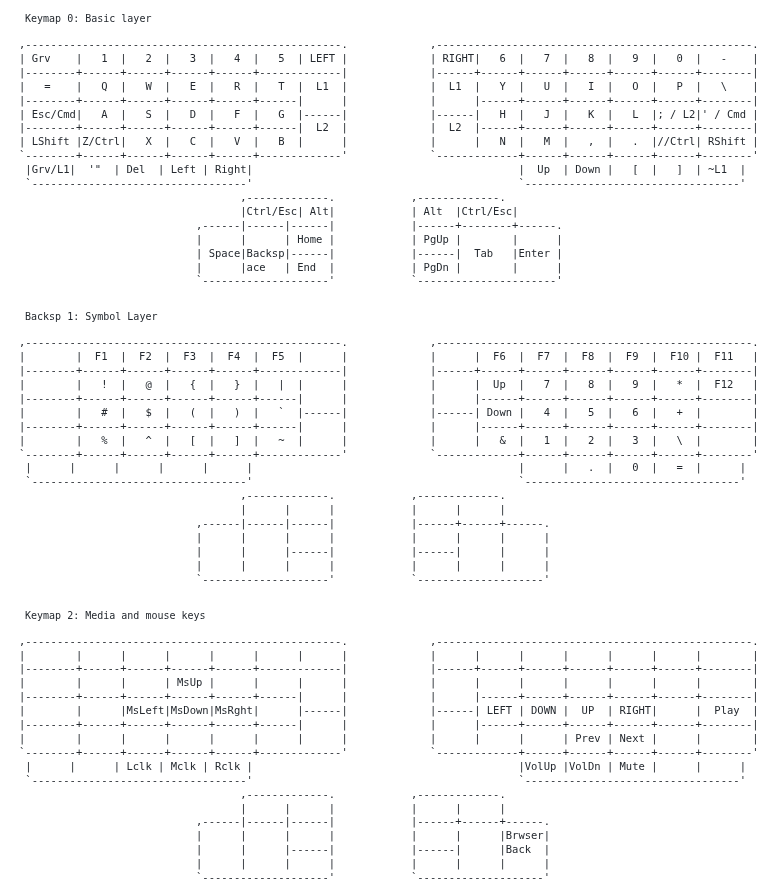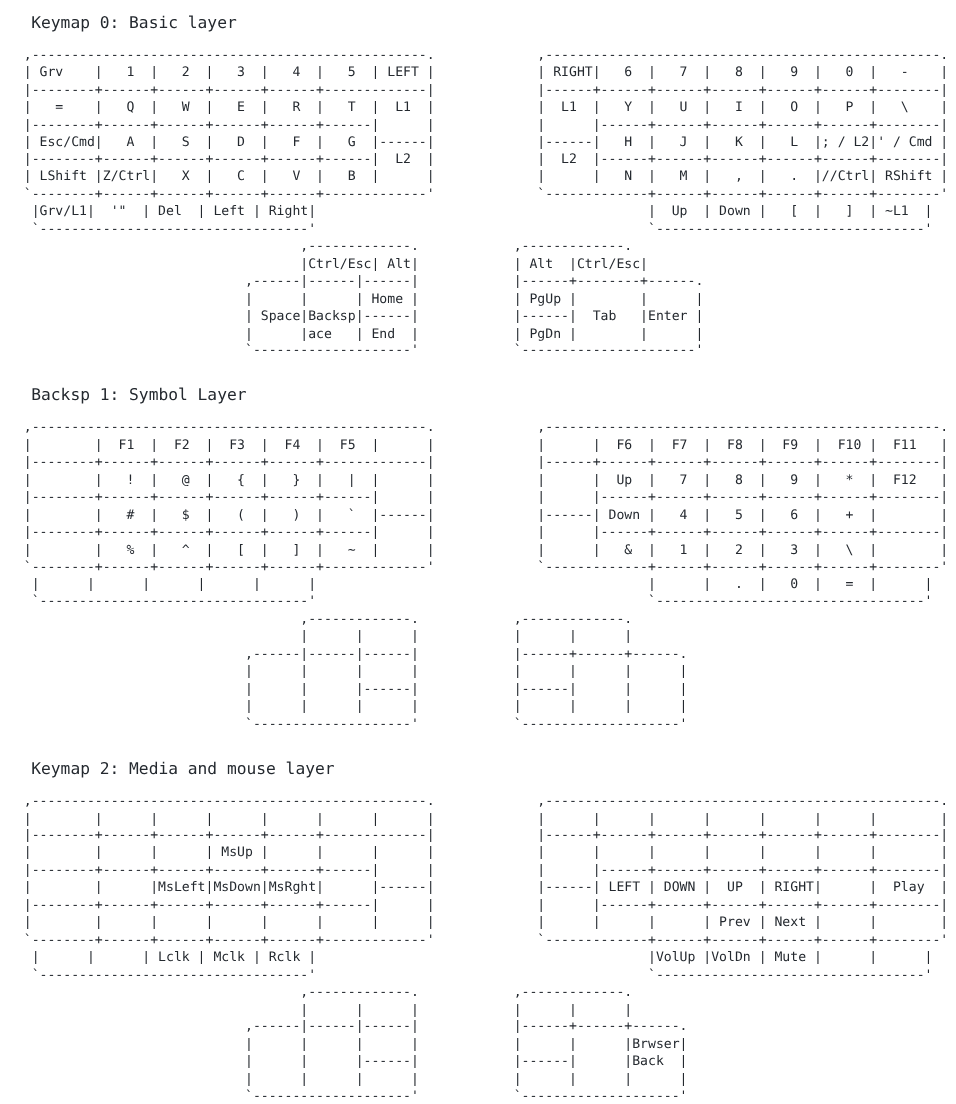--- a/index.html
+++ b/index.html
@@ -13,21 +13,21 @@
     min-height: 883px;
     padding: 12px 6px 8px 19px;
     color: #24292f;
     font-family: "DejaVu Sans Mono", "Liberation Mono", monospace;
     overflow: hidden;
   }
   .km-section {
     margin: 0 0 22px 0;
   }
   .km-title {
-    font-size: 13px;
+    font-size: 10px;
     line-height: 14px;
     margin: 0 0 12px 0;
     padding-left: 6px;
     white-space: pre;
   }
   .km-art {
     font-size: 10.5px;
     line-height: 13.9px;
     margin: 0;
     white-space: pre;
@@ -76,21 +76,21 @@
                                    ,-------------.            ,-------------.
                                    |      |      |            |      |      |
                             ,------|------|------|            |------+------+------.
                             |      |      |      |            |      |      |      |
                             |      |      |------|            |------|      |      |
                             |      |      |      |            |      |      |      |
                             `--------------------'            `--------------------'</pre>
   </section>
 
   <section class="km-section">
-    <div class="km-title">Keymap 2: Media and mouse layer</div>
+    <div class="km-title">Keymap 2: Media and mouse keys</div>
     <pre class="km-art">,--------------------------------------------------.             ,--------------------------------------------------.
 |        |      |      |      |      |      |      |             |      |      |      |      |      |      |        |
 |--------+------+------+------+------+-------------|             |------+------+------+------+------+------+--------|
 |        |      |      | MsUp |      |      |      |             |      |      |      |      |      |      |        |
 |--------+------+------+------+------+------|      |             |      |------+------+------+------+------+--------|
 |        |      |MsLeft|MsDown|MsRght|      |------|             |------| LEFT | DOWN |  UP  | RIGHT|      |  Play  |
 |--------+------+------+------+------+------|      |             |      |------+------+------+------+------+--------|
 |        |      |      |      |      |      |      |             |      |      |      | Prev | Next |      |        |
 `--------+------+------+------+------+-------------'             `-------------+------+------+------+------+--------'
  |      |      | Lclk | Mclk | Rclk |                                          |VolUp |VolDn | Mute |      |      |

